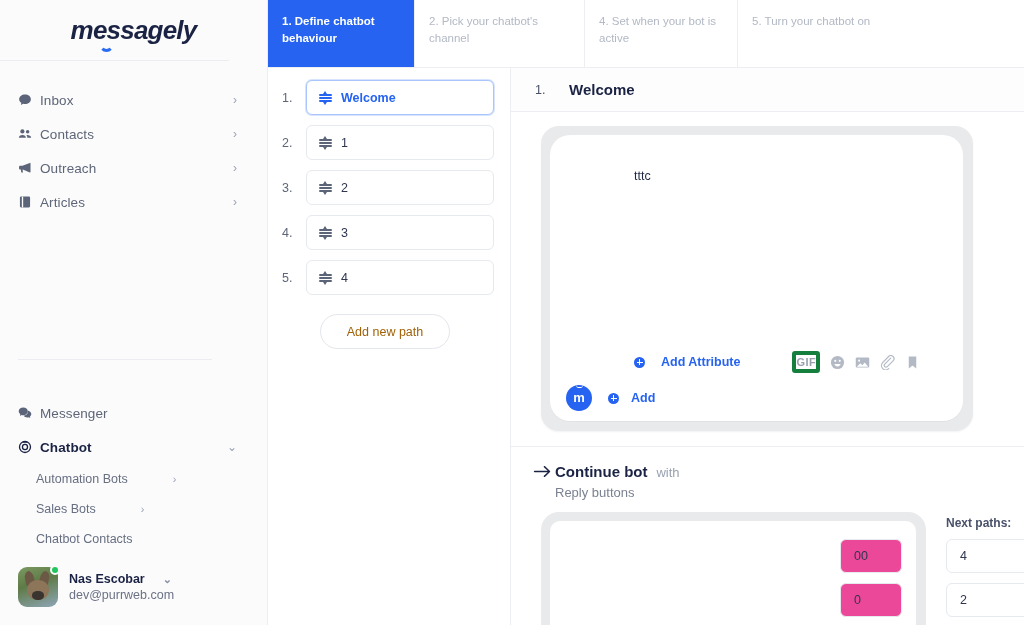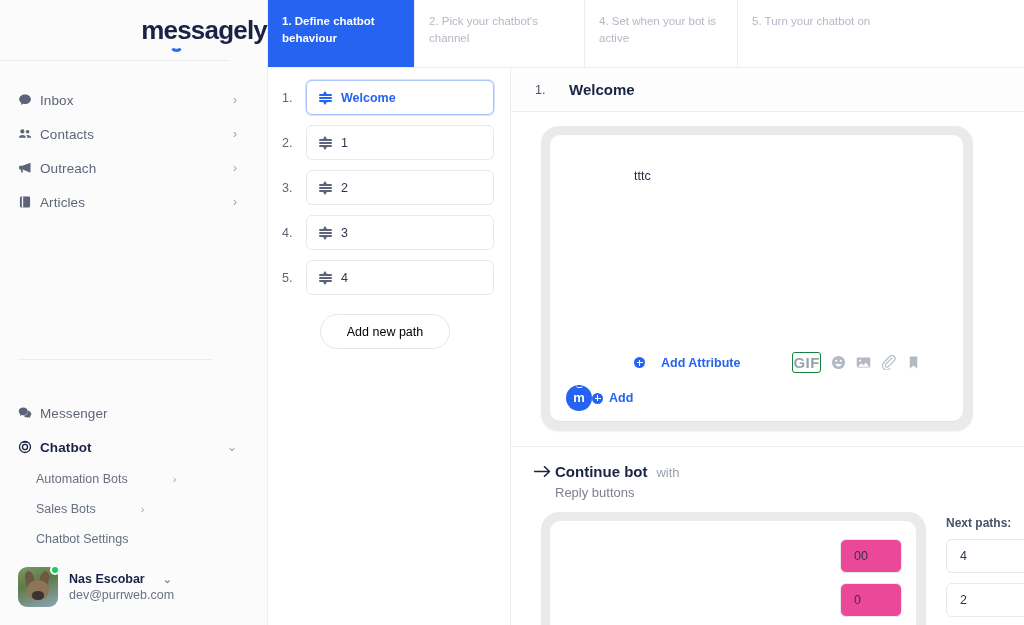--- a/index.html
+++ b/index.html
@@ -14,22 +14,23 @@
 
   
   .sidebar {
     width: 268px; height: 625px;
     background: #fbfbfc;
     border-right: 1px solid #eceef1;
     position: relative;
     flex: 0 0 268px;
   }
   .logo-wrap {
-    height: 60px; display: flex; align-items: center; justify-content: flex-end;
+    height: 60px; display: flex; align-items: center; justify-content: center;
     position: relative;
+    font-style: italic;
   }
   .logo {
     font-size: 26px; font-weight: 700; letter-spacing: -0.8px;
     color: #1b2344; position: relative; line-height: 1;
   }
   .logo-smile {
     position: absolute; left: 28px; bottom: -9px;
     width: 15px; height: 8px;
     border-bottom: 3px solid #2a6df4;
     border-left: 3px solid transparent;
@@ -142,21 +143,21 @@
   }
   .sorticon b.up { top: 0; border-bottom: 3px solid #5b6478; }
   .sorticon b.dn { bottom: 0; border-top: 3px solid #5b6478; }
   .path-pill.sel .sorticon i { background: #2563f0; }
   .path-pill.sel .sorticon b.up { border-bottom-color: #2563f0; }
   .path-pill.sel .sorticon b.dn { border-top-color: #2563f0; }
 
   .add-path-wrap { display: flex; justify-content: center; margin-top: 19px; padding-right: 8px;}
   .add-path {
     border: 1px solid #e3e6ec; background: #fff; border-radius: 20px;
-    height: 35px; padding: 0 26px; font-size: 12.5px; color: #000000;
+    height: 35px; padding: 0 26px; font-size: 12.5px; color: #a16207;
     cursor: pointer; font-family: inherit;
   }
 
   
   .content { flex: 1; position: relative; overflow: hidden; background: #fff; }
   .content-head {
     height: 44px; display: flex; align-items: center;
     border-bottom: 1px solid #eceef1; padding: 0 10px 0 24px;
     background: #fdfdfe;
   }
@@ -164,21 +165,21 @@
   .ch-title { font-size: 15px; font-weight: 700; color: #1b2344; flex: 1; }
 
   
   .card-block { padding: 14px 0 0 30px; }
   .card-outer {
     width: 432px; border-radius: 18px; background: #e9eaec;
     padding: 9px 10px 10px 9px;
     box-shadow: 0 1px 2px rgba(25,35,70,.06);
   }
   .card-inner {
-    background: #fff; border-radius: 10px; height: 286px;
+    background: #fff; border-radius: 20px; height: 286px;
     position: relative; padding: 34px 0 0 0;
     box-shadow: 0 1px 0 rgba(0,0,0,.03);
   }
   .msg-text { font-size: 12.5px; color: #1f2741; padding-left: 84px; }
 
   .card-tools {
     position: absolute; left: 0; right: 0; bottom: 48px;
     display: flex; align-items: center; padding: 0 26px 0 84px;
   }
   .add-attr { display: flex; align-items: center; gap: 16px; cursor: pointer; }
@@ -188,41 +189,41 @@
   }
   .plus-circle:before, .plus-circle:after {
     content:''; position: absolute; background: #fff;
   }
   .plus-circle:before { left: 2.5px; top: 5px; width: 6px; height: 1.4px; }
   .plus-circle:after { left: 4.8px; top: 2.7px; width: 1.4px; height: 6px; }
   .add-attr-lbl { font-size: 12.5px; color: #2563f0; font-weight: 700; }
 
   .tool-icons { display: flex; align-items: center; gap: 10px; margin-left: 52px; }
   .gif-box {
-    border: 1px solid #15803d; border-radius: 3px; font-size: 15px;
+    border: 4px solid #15803d; border-radius: 3px; font-size: 11px;
     color: #9aa1ae; padding: 1px 0; letter-spacing: .5px; font-weight: 700;
     cursor: pointer;
   }
   .ic { width: 15px; height: 15px; color: #b4bac5; cursor: pointer; display:block;}
   .ic svg { display:block; width:15px; height:15px; }
 
   .card-foot {
     position: absolute; left: 0; bottom: 10px; display: flex; align-items: center;
   }
   .bot-badge {
     width: 26px; height: 26px; border-radius: 50%; background: #2563f0;
     position: relative; margin-left: 16px; flex: 0 0 26px;
     display:flex; align-items:center; justify-content:center;
   }
   .bot-badge span { color:#fff; font-size: 13px; font-weight: 700; line-height: 1; position: relative; top:-1px;}
   .bot-badge .bsm {
     position:absolute; left: 9.5px; bottom: 6px; width: 7px; height: 4px;
     border-bottom: 1.6px solid #fff; border-radius: 0 0 60% 60% / 0 0 100% 100%;
   }
-  .add-link { display: flex; align-items: center; gap: 6px; cursor: pointer; }
+  .add-link { display: flex; align-items: center; gap: 12px; margin-left: 16px; cursor: pointer; }
   .add-lbl { font-size: 12.5px; color: #2563f0; font-weight: 700; }
 
   
   .sep { height: 1px; background: #eceef1; margin-top: 15px; }
   .cont-head { display: flex; align-items: flex-start; padding: 16px 10px 0 22px; }
   .arrow-ic { width: 22px; color: #1b2344; margin-top: 1px; flex: 0 0 22px;}
   .cont-txt { flex: 1; }
   .cont-l1 { display: flex; align-items: baseline; gap: 9px; }
   .cont-bold { font-size: 15px; font-weight: 700; color: #1b2344; }
   .cont-with { font-size: 13px; color: #9aa1b0; }
@@ -341,21 +342,21 @@
 
       <div class="nav-sub">
         <span class="slbl">Automation Bots</span>
         <span class="schev">›</span>
       </div>
       <div class="nav-sub">
         <span class="slbl">Sales Bots</span>
         <span class="schev">›</span>
       </div>
       <div class="nav-sub">
-        <span class="slbl">Chatbot Settings</span>
+        <span class="slbl">Chatbot Contacts</span>
       </div>
     </nav>
 
     <div class="user-box">
       <div class="avatar-shell">
         <div class="avatar">
           <span class="a1"></span>
             <span class="a2"></span>
             <span class="a3"></span>
             <span class="a4"></span>

